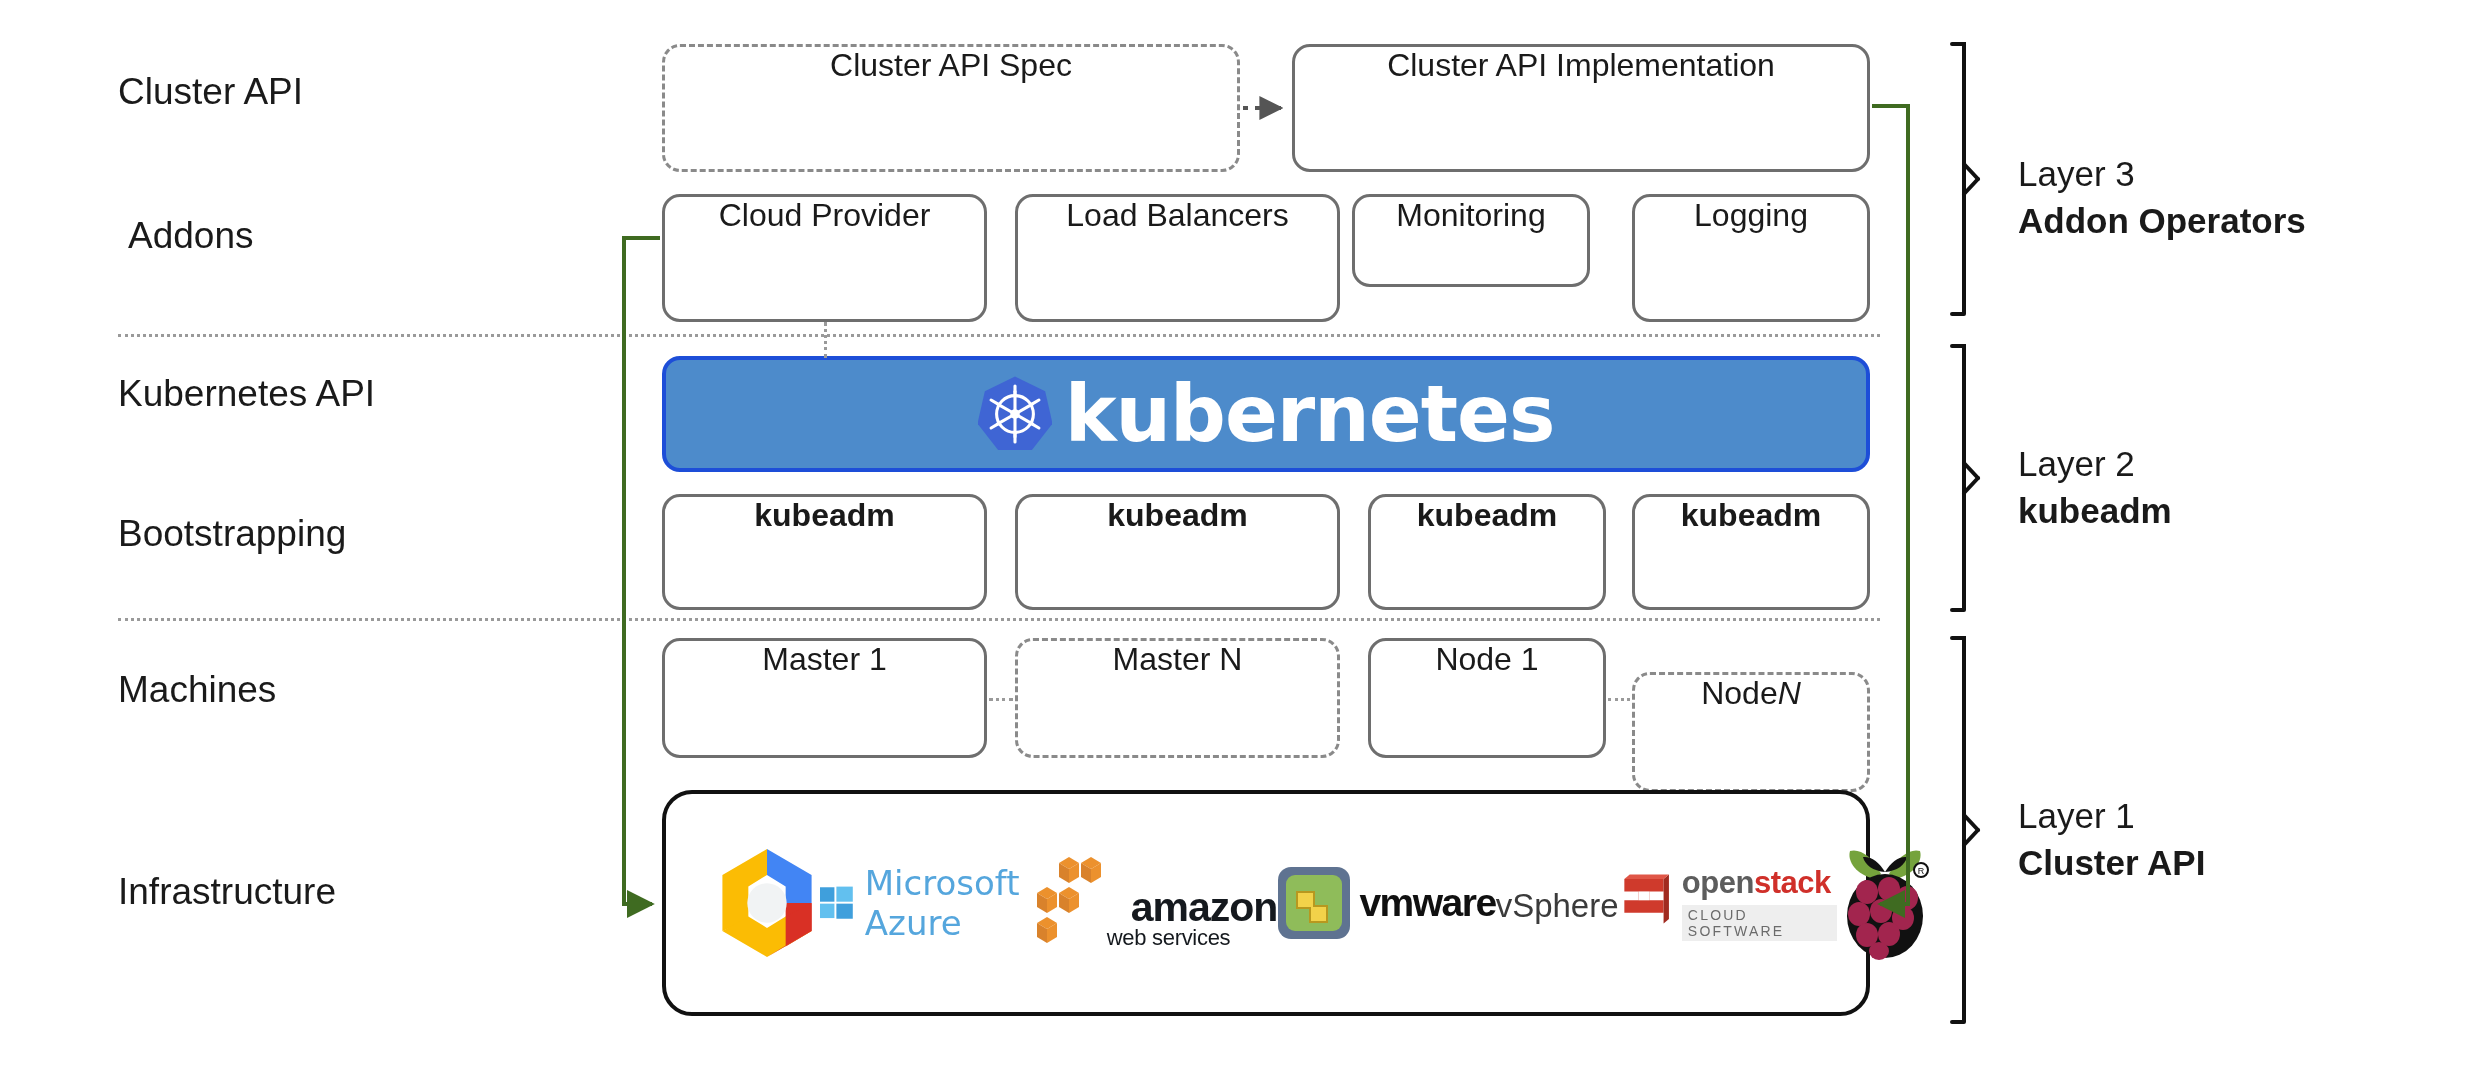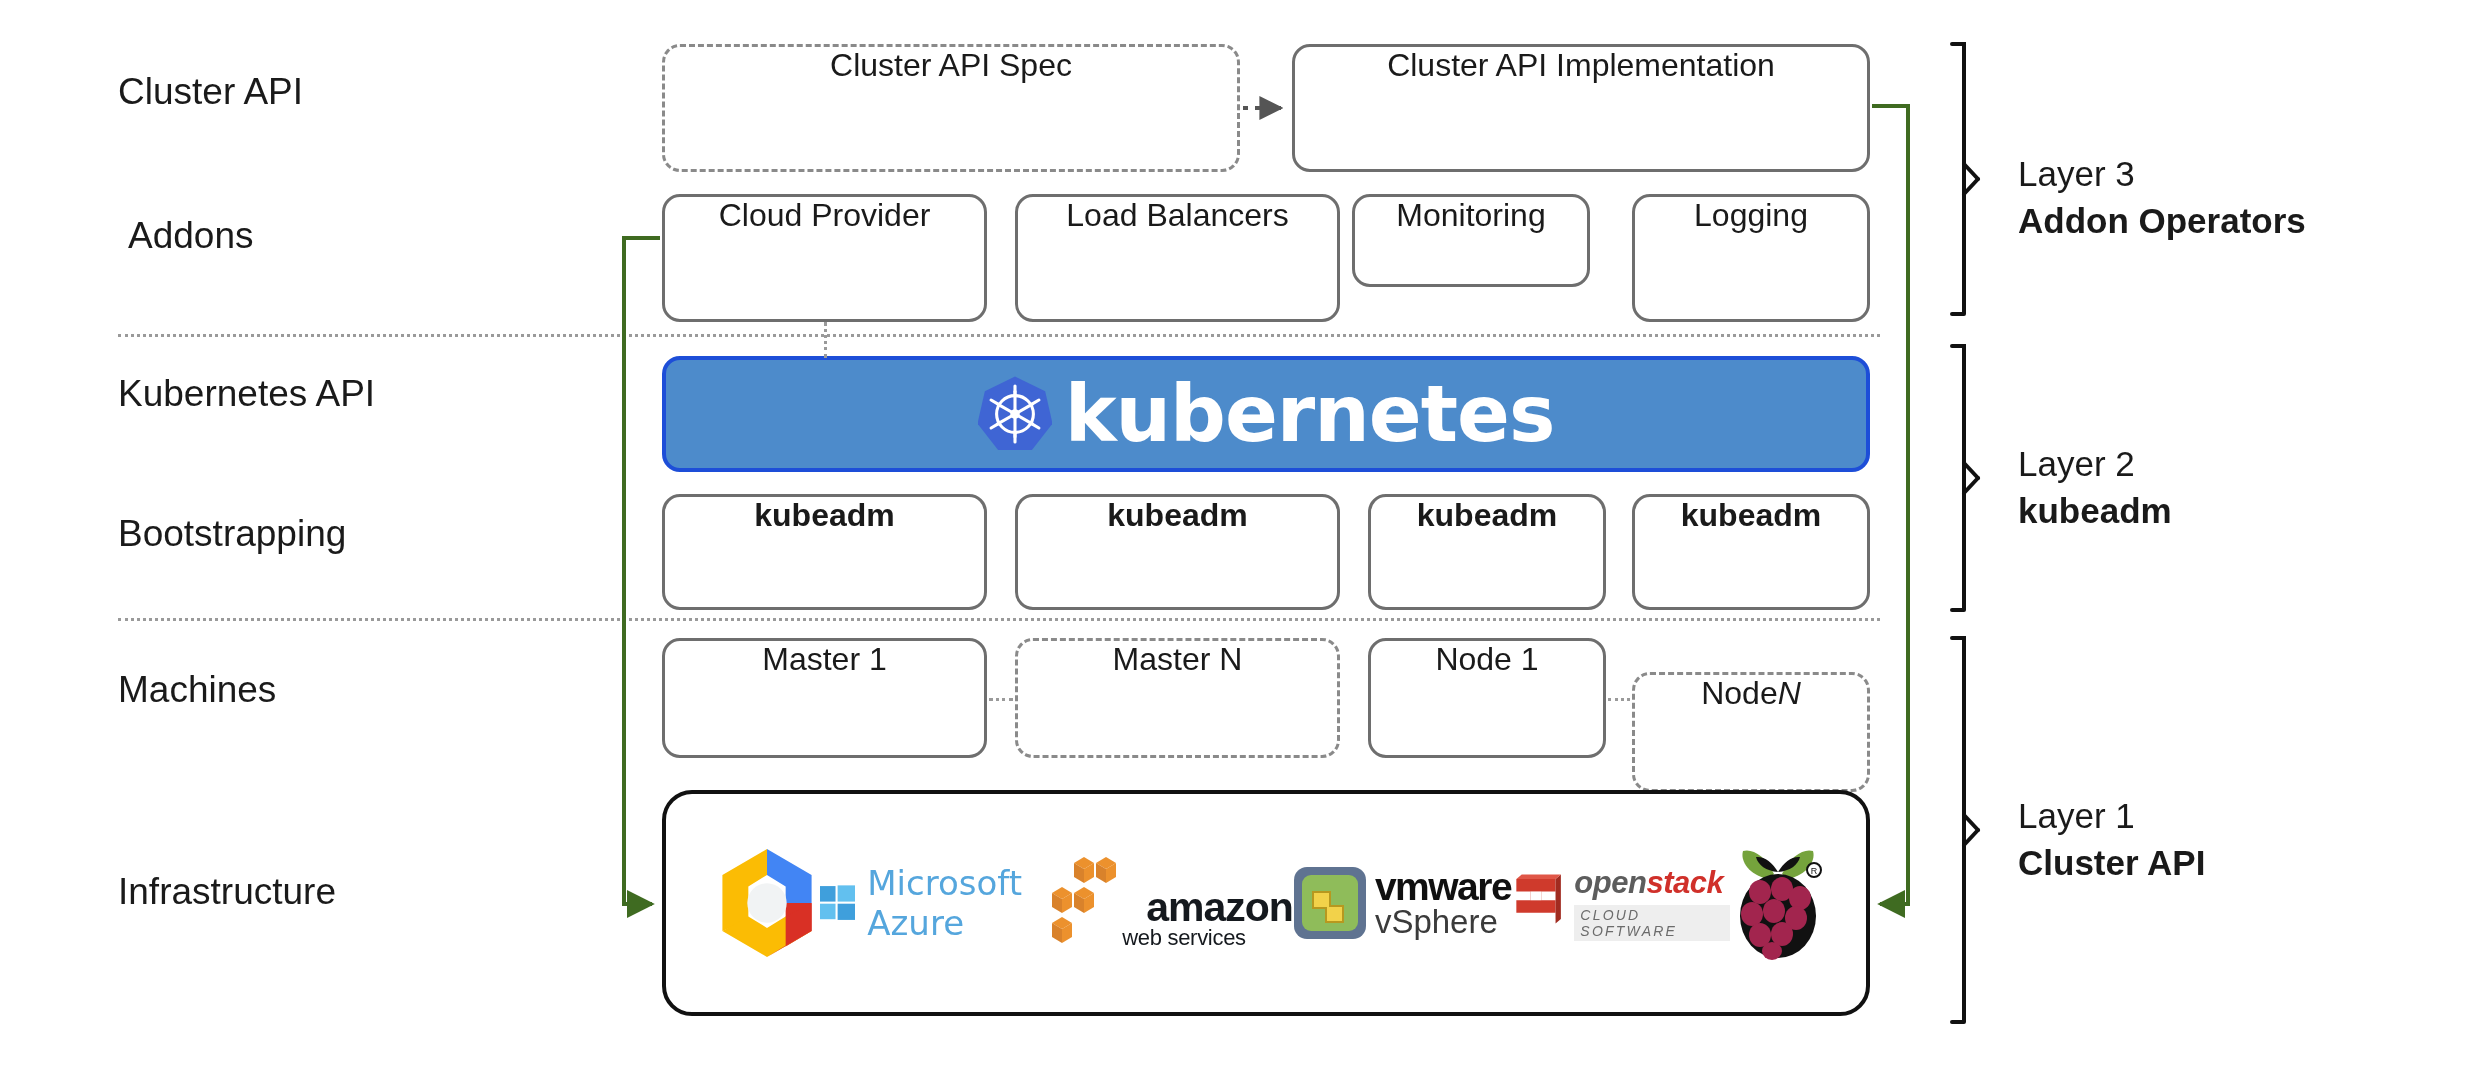--- a/index.html
+++ b/index.html
@@ -205,27 +205,27 @@
       </div>
     </div>
 
     <div class="logo" style="gap:8px;">
       <svg width="74" height="74" viewBox="0 0 74 74">
         <rect x="1" y="1" width="72" height="72" rx="13" fill="#5f7391"></rect>
         <rect x="9" y="9" width="56" height="56" rx="9" fill="#8fbc5a"></rect>
         <path d="M20 26h17v14h13v16H33V42H20z" fill="#f2d24a"></path>
         <path d="M20 26h17v14h13v16H33V42H20z" fill="none" stroke="#b7981f" stroke-width="2"></path>
       </svg>
-      <div style="display:flex;flex-direction:column;align-items:flex-start;">
+      <div style="display:flex;flex-direction:row;align-items:flex-end;">
         <span class="vmw-a">vmware</span>
         <span class="vmw-b">vSphere</span>
       </div>
     </div>
 
-    <div class="logo" style="gap:8px;font-style:italic;">
+    <div class="logo" style="gap:8px;">
       <svg width="62" height="74" viewBox="0 0 62 74">
         <path d="M6 10h44v14H34v10h16v14H6V34h16V24H6z" fill="#cf3a2c"></path>
         <path d="M50 10l6-5v50l-6 5z" fill="#a12b20"></path>
         <path d="M6 10l6-5h44l-6 5z" fill="#e05647"></path>
         <rect x="22" y="24" width="12" height="10" fill="#ffffff"></rect>
       </svg>
       <div style="display:flex;flex-direction:column;align-items:flex-start;gap:4px;">
         <div style="display:flex;align-items:baseline;">
           <span class="os-open">open</span>
           <span class="os-stack">stack</span>

